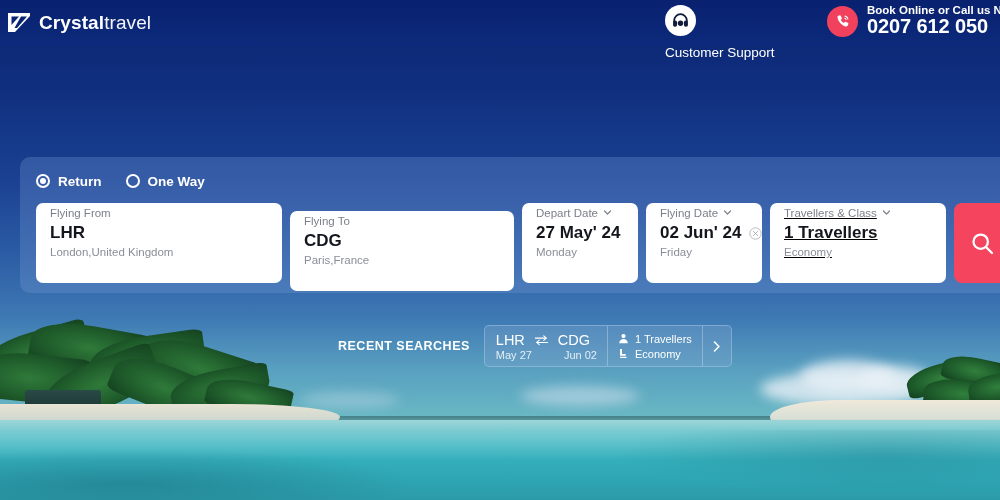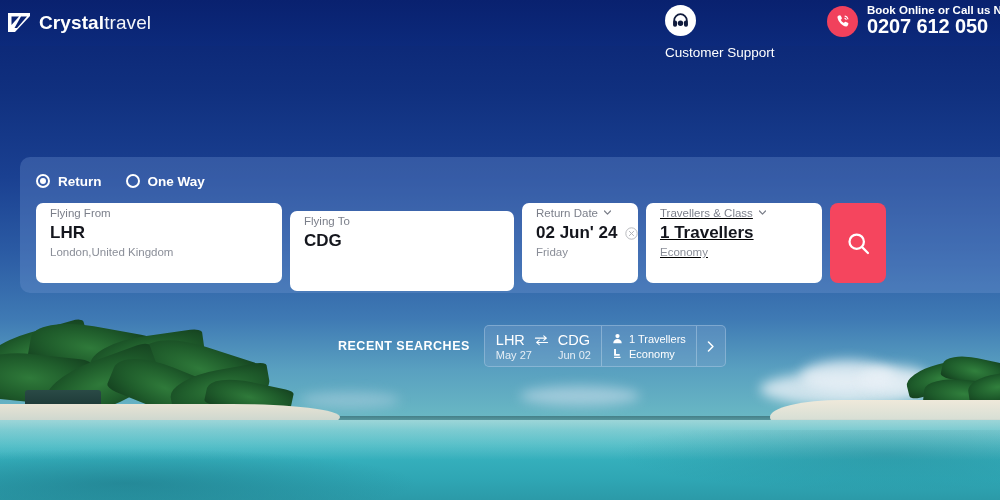--- a/index.html
+++ b/index.html
@@ -347,26 +347,37 @@
 
       <div class="field f-from">
         <div class="f-label">Flying From</div>
         <div class="f-value">LHR</div>
         <div class="f-sub">London,United Kingdom</div>
       </div>
 
       <div class="field f-to">
         <div class="f-label">Flying To</div>
         <div class="f-value">CDG</div>
-      </div>
-
+        <div class="f-sub">Paris,France</div>
+      </div>
+
+      <div class="field f-dep">
+        <div class="f-label">
+          <span>Depart Date</span>
+          <svg class="chev" viewBox="0 0 12 12">
+            <path d="M2 4 L6 8.2 L10 4" fill="none" stroke="#7b7f8a" stroke-width="1.6" stroke-linecap="round" stroke-linejoin="round"></path>
+          </svg>
+        </div>
+        <div class="f-value">27 May' 24</div>
+        <div class="f-sub">Monday</div>
+      </div>
 
       <div class="field f-ret">
         <div class="f-label">
-          <span>Return Date</span>
+          <span>Flying Date</span>
           <svg class="chev" viewBox="0 0 12 12">
             <path d="M2 4 L6 8.2 L10 4" fill="none" stroke="#7b7f8a" stroke-width="1.6" stroke-linecap="round" stroke-linejoin="round"></path>
           </svg>
         </div>
         <div class="f-value">
           <span>02 Jun' 24</span>
           <svg class="clear-x" viewBox="0 0 16 16">
             <circle cx="8" cy="8" r="7" fill="none" stroke="#6f737d" stroke-width="1.1"></circle>
             <path d="M5.4 5.4 L10.6 10.6 M10.6 5.4 L5.4 10.6" stroke="#6f737d" stroke-width="1.2" stroke-linecap="round"></path>
           </svg>
@@ -402,21 +413,21 @@
         <div class="rc-top">
           <span class="rc-code">LHR</span>
           <svg width="15" height="12" viewBox="0 0 16 12">
             <path d="M1.5 4 H13 M10.4 1.6 L13.2 4 L10.4 6.4" fill="none" stroke="#ffffff" stroke-width="1.2" stroke-linecap="round" stroke-linejoin="round"></path>
             <path d="M14.5 8.6 H3 M5.6 6.2 L2.8 8.6 L5.6 11" fill="none" stroke="#ffffff" stroke-width="1.2" stroke-linecap="round" stroke-linejoin="round"></path>
           </svg>
           <span class="rc-code">CDG</span>
         </div>
         <div class="rc-bot">
           <span class="rc-date">May 27</span>
-          <span class="rc-date" style="margin-left:17px;">Jun 02</span>
+          <span class="rc-date" style="margin-left:23px;">Jun 02</span>
         </div>
       </div>
 
       <div class="rc-sep"></div>
 
       <div class="rc-meta">
         <div class="rc-line">
           <svg width="11" height="11" viewBox="0 0 16 16">
             <circle cx="8" cy="4.4" r="3.1" fill="#ffffff"></circle>
             <path d="M1.8 15 C1.8 11.3 4.6 8.9 8 8.9 C11.4 8.9 14.2 11.3 14.2 15 Z" fill="#ffffff"></path>

